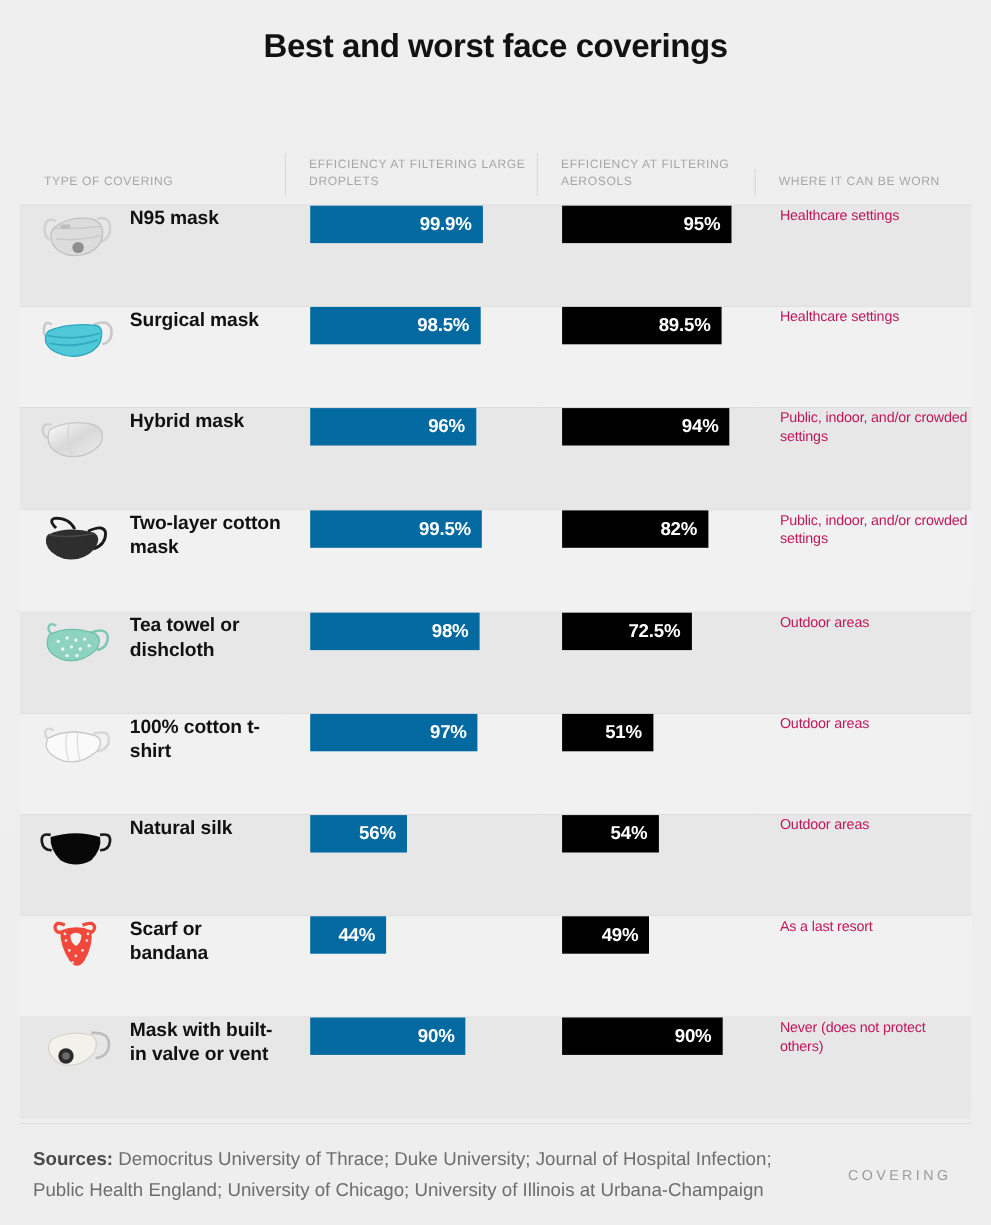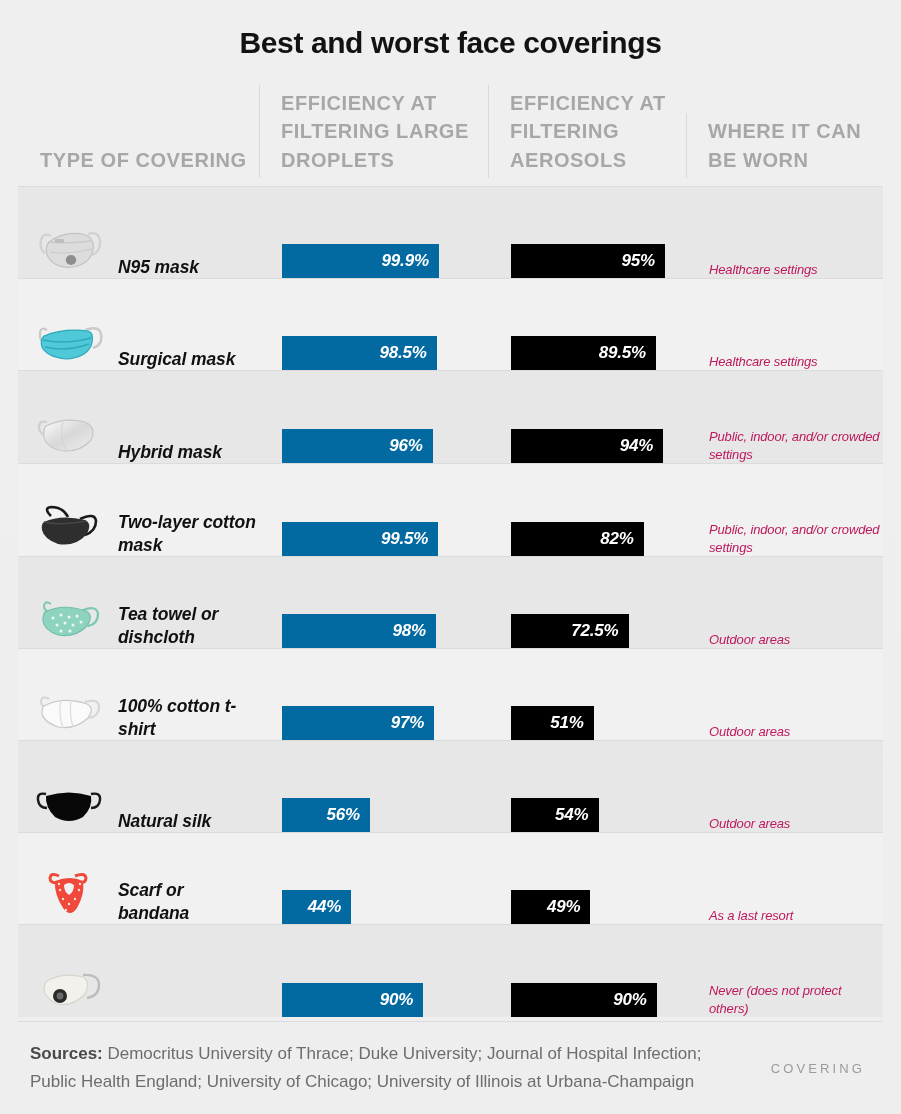--- a/index.html
+++ b/index.html
@@ -32,36 +32,36 @@
   .row{ display:flex; width:100%; }
 
   .c-type   { width:241px; flex:0 0 241px; position:relative; }
   .c-drop   { width:229px; flex:0 0 229px; position:relative; }
   .c-aero   { width:198px; flex:0 0 198px; position:relative; }
   .c-where  { width:197px; flex:0 0 197px; position:relative; }
 
   
   .hrow{ height:100px; align-items:flex-end; }
   .hcell{
-    font-size:20px; font-weight:700; line-height:1.42;
+    font-size:11px; font-weight:400; line-height:1.42;
     letter-spacing:0.55px; color:#a7a7a7;
     text-transform:uppercase;
     padding:0 0 12px 0;
     display:flex; align-items:flex-end;
     height:100%;
     margin-top:18px;
   }
   .hcell.pl { padding-left:22px; }
   .vline{ position:absolute; left:0; top:14px; bottom:8px; width:1px; background:#d9d9d9; }
 
   
   .drow{ border-top:1px solid #dcdcdc; }
   .drow.shade .cell{ background:#e7e7e7; }
   .drow.plain .cell{ background:#f1f1f1; }
-  .cell{ display:flex; align-items:flex-end; position:relative;font-style:italic; }
+  .cell{ display:flex; align-items:flex-start; position:relative; }
 
   .cell.type{ padding-left:10px; gap:6px; }
   .icon-box{ width:84px; flex:0 0 84px; display:flex; align-items:center; justify-content:center; }
   .icon-box svg{ display:block; }
   .type-label{
     font-size:17.5px; font-weight:700; line-height:1.28; color:#111111;
     letter-spacing:-0.1px;
   }
 
   .cell.bar-cell{ padding-left:23px; }
@@ -366,20 +366,21 @@
         <div class="row drow shade">
     <div class="c-type cell type" style="height:92px">
       <div class="icon-box">
               <svg width="74" height="56" viewBox="0 0 74 56">
      <path d="M50 14 Q66 13 66 24 Q66 35 54 37" fill="none" stroke="#bdbdbd" stroke-width="2.4"></path>
      <path d="M14 20 Q30 11 50 16 Q58 21 52 33 Q40 46 24 43 Q12 37 11 29 Q11 23 14 20Z" fill="#f3f1ec" stroke="#d8d5ce" stroke-width="1.2"></path>
      <circle cx="27" cy="35" r="7" fill="#2b2b2b"></circle>
      <circle cx="27" cy="35" r="3.4" fill="#6a6a6a"></circle>
    </svg>
             </div>
+      <div class="type-label">Mask with built-in valve or vent</div>
     </div>
     <div class="c-drop cell bar-cell" style="height:92px">
       <div class="bar green" style="width:141.3px">
         <span>90%</span>
       </div>
     </div>
     <div class="c-aero cell bar-cell" style="height:92px">
       <div class="bar blue" style="width:145.8px">
         <span>90%</span>
       </div>

